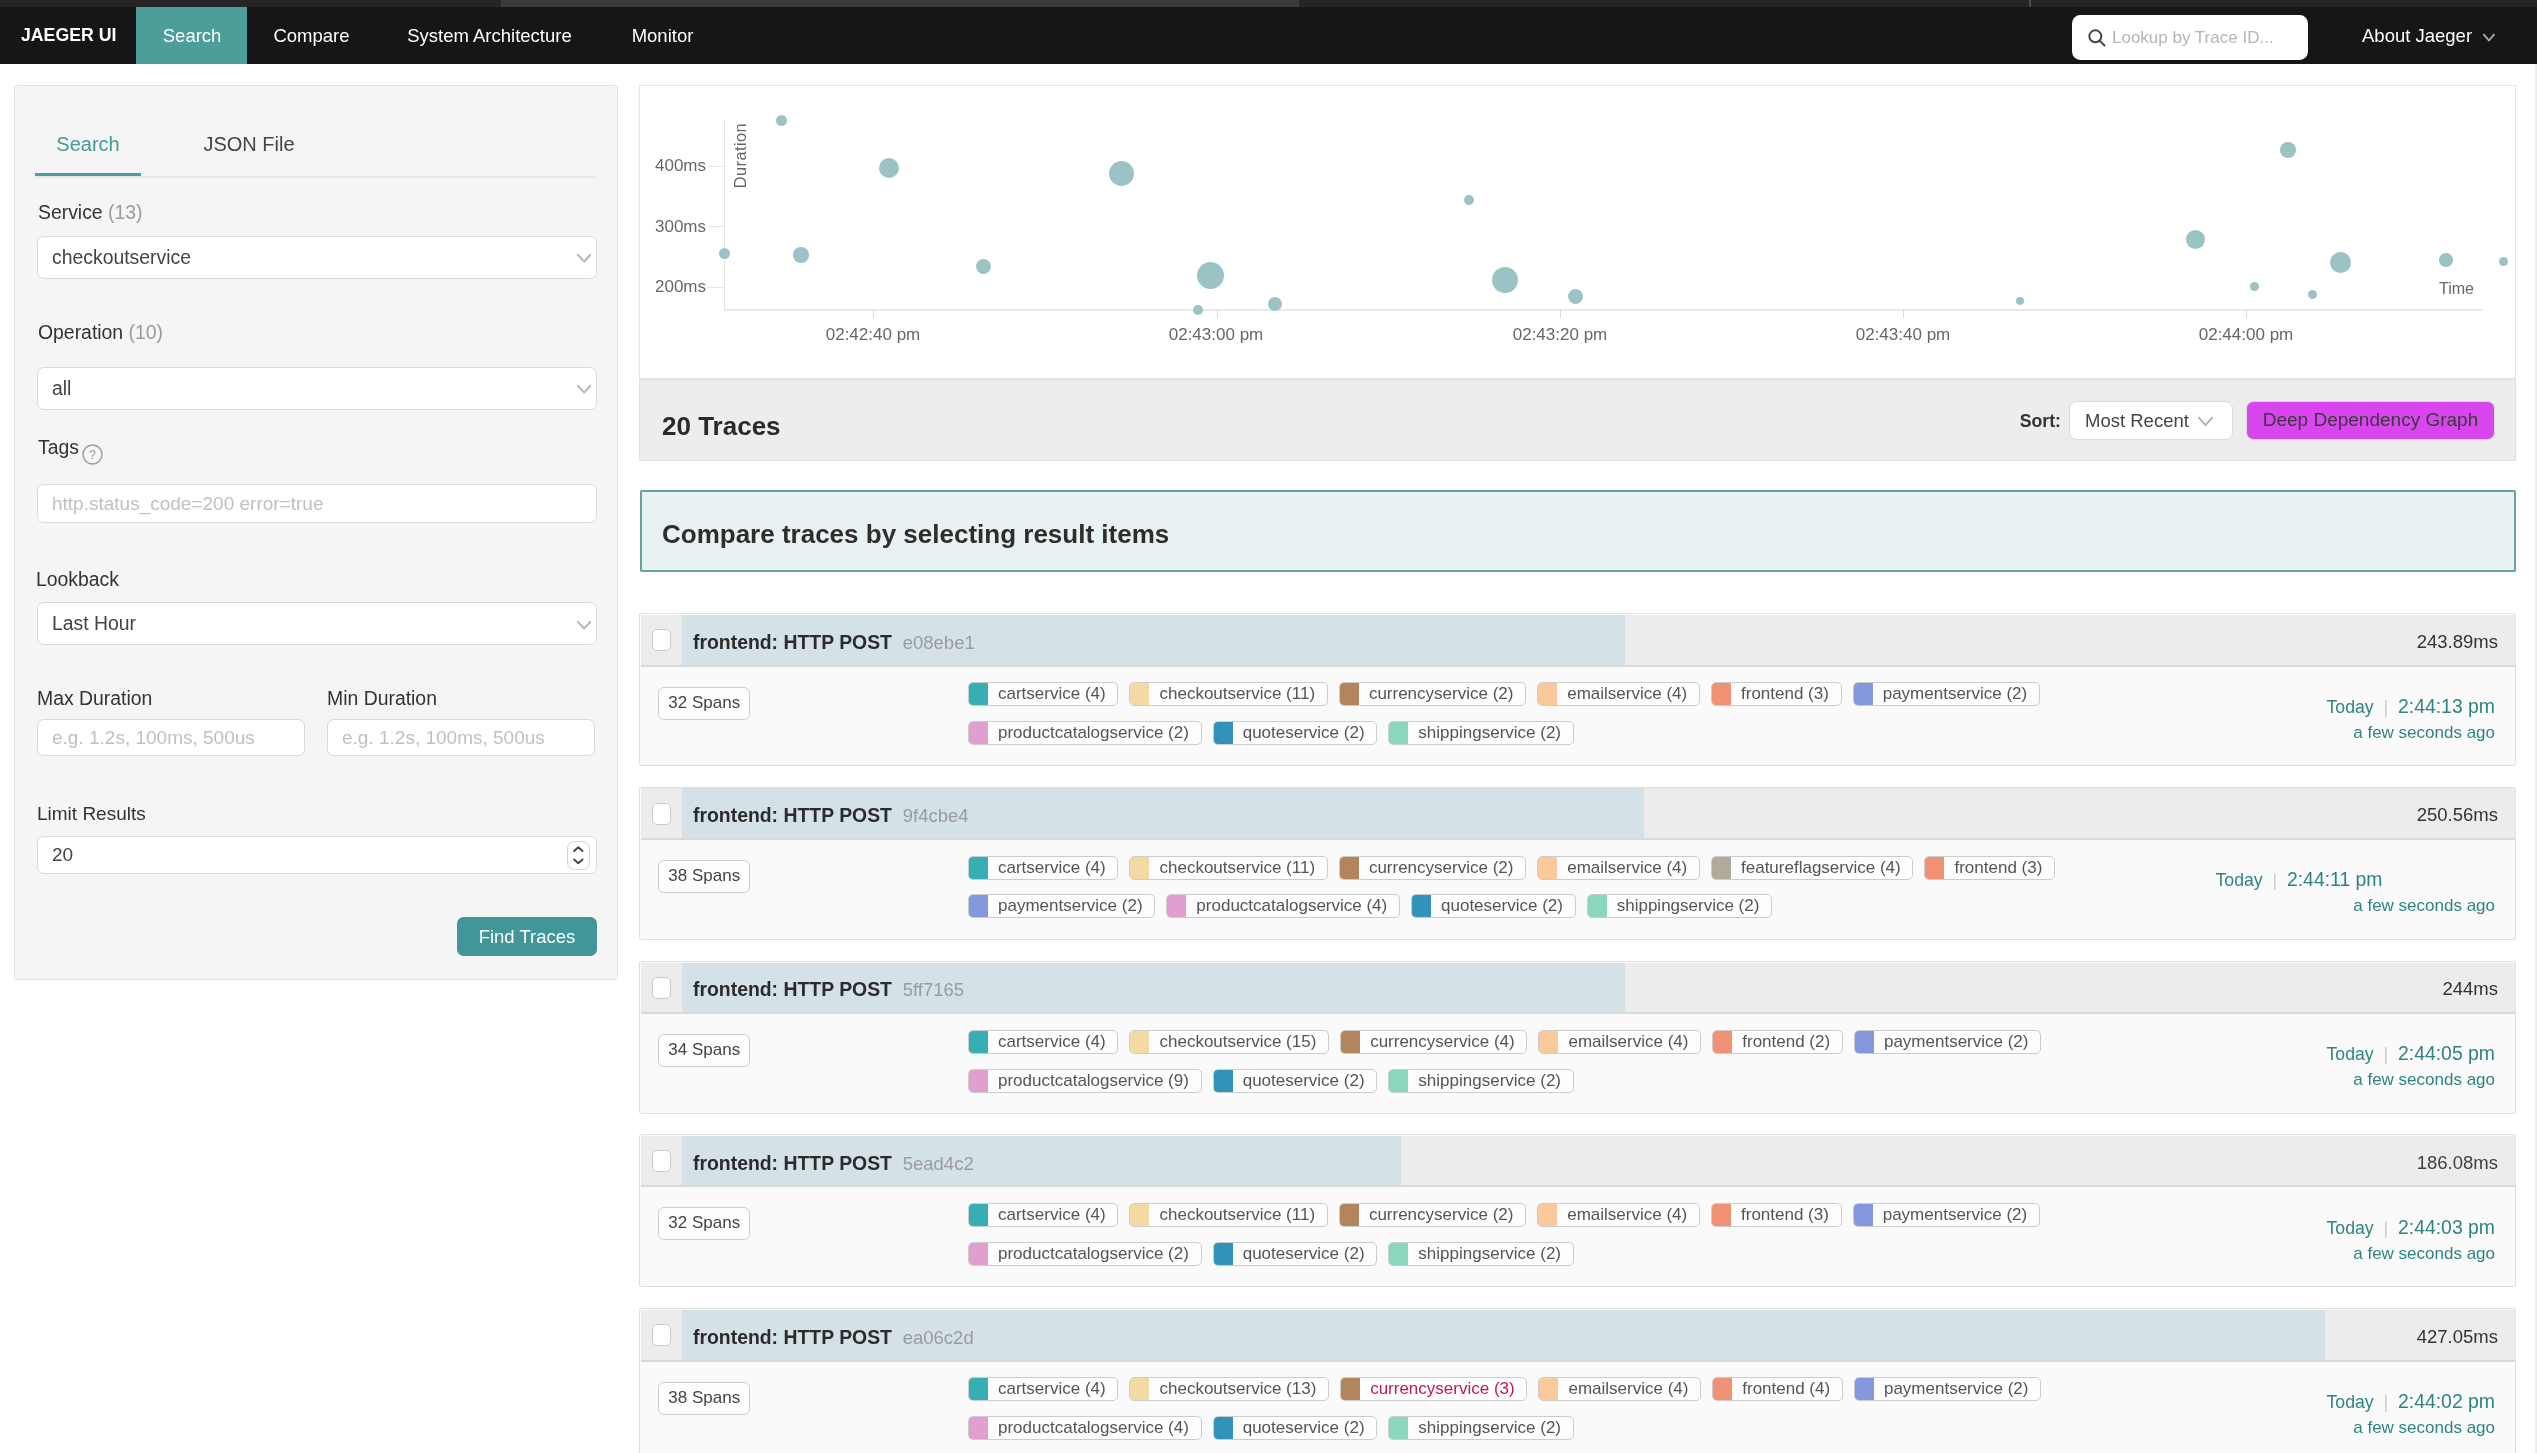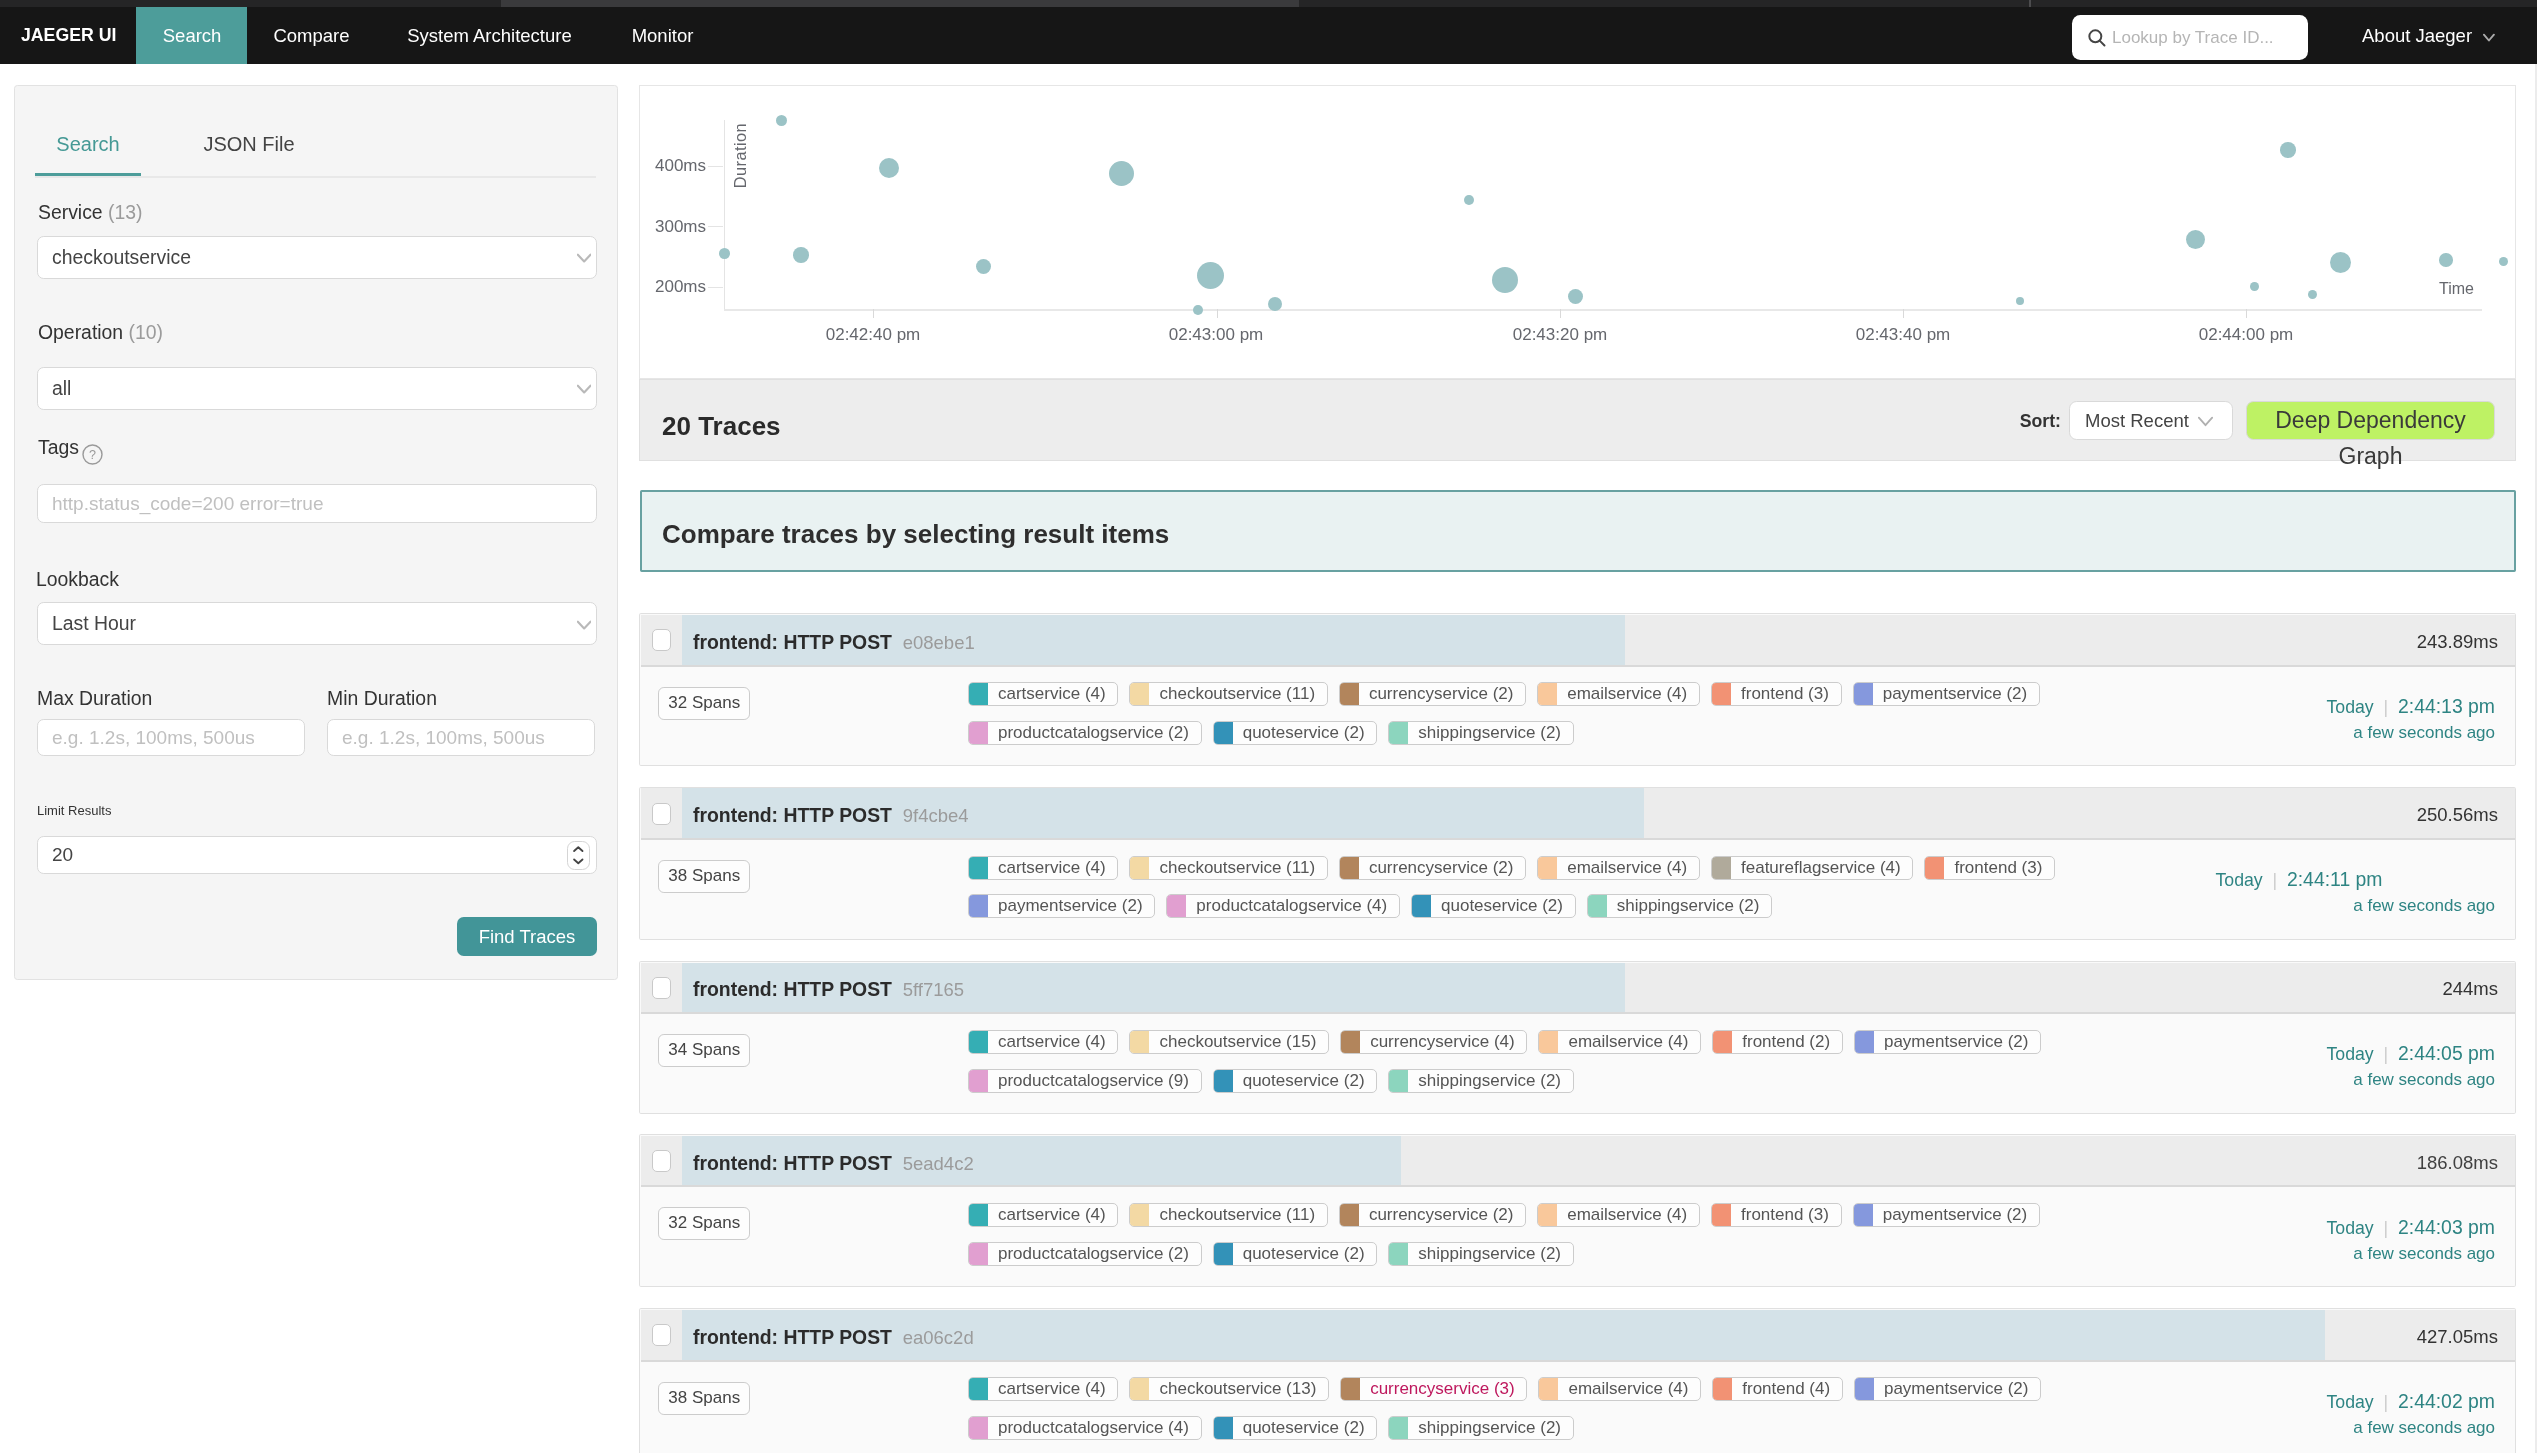--- a/index.html
+++ b/index.html
@@ -53,21 +53,21 @@
 <div class="abs" style="left:52px;top:602px;height:43px;line-height:43px;font-size:19.4px;color:#444">Last Hour</div>
 <svg style="position:absolute;left:577px;top:620px" width="14.3" height="11" viewBox="0 0 17 13">
     <path d="M1 2 L8.5 10 L16 2" fill="none" stroke="#b9b9b9" stroke-width="2.5" stroke-linecap="round" stroke-linejoin="round"></path>
   </svg>
 <div class="abs" style="left:37px;top:687px;font-size:19.4px;color:#333">Max Duration</div>
 <div class="abs" style="left:327px;top:687px;font-size:19.4px;color:#333">Min Duration</div>
 <div class="abs" style="left:37px;top:719px;width:268px;height:37px;background:#fff;border:1.7px solid #d9d9d9;border-radius:6.7px"></div>
 <div class="abs" style="left:52px;top:719px;height:37px;line-height:37px;font-size:19px;color:#c0c0c0">e.g. 1.2s, 100ms, 500us</div>
 <div class="abs" style="left:327px;top:719px;width:268px;height:37px;background:#fff;border:1.7px solid #d9d9d9;border-radius:6.7px"></div>
 <div class="abs" style="left:342px;top:719px;height:37px;line-height:37px;font-size:19px;color:#c0c0c0">e.g. 1.2s, 100ms, 500us</div>
-<div class="abs" style="left:37px;top:803px;font-size:13px;color:#333">Limit Results</div>
+<div class="abs" style="left:37px;top:803px;font-size:19px;color:#333">Limit Results</div>
 <div class="abs" style="left:37px;top:836px;width:560px;height:38px;background:#fff;border:1.7px solid #d9d9d9;border-radius:6.7px"></div>
 <div class="abs" style="left:52px;top:836px;height:38px;line-height:38px;font-size:19px;color:#444">20</div>
 <div class="abs" style="left:567px;top:841px;width:23px;height:29.4px;background:#fff;border:1.7px solid #d5d5d5;border-radius:7.6px"></div>
 <svg class="abs" style="left:572px;top:846px" width="12.6" height="18.5" viewBox="0 0 15 22">
     <path d="M2.5 6 L7.5 1.5 L12.5 6" fill="none" stroke="#444" stroke-width="2.2" stroke-linecap="round" stroke-linejoin="round"></path>
     <path d="M2.5 16 L7.5 20.5 L12.5 16" fill="none" stroke="#444" stroke-width="2.2" stroke-linecap="round" stroke-linejoin="round"></path>
   </svg>
 <div class="abs" style="left:457px;top:917px;width:140px;height:39px;background:#429598;border-radius:6.7px;color:#fff;font-size:18.5px;text-align:center;line-height:39px">Find Traces</div>
 <div class="abs" style="left:639px;top:85px;width:1877px;height:294px;background:#fff;border:1.7px solid #e6e6e6"></div>
 <div class="abs" style="left:724px;top:120px;width:1.3px;height:190px;background:#e4e4e4"></div>
@@ -111,21 +111,21 @@
 <div class="abs" style="left:2439px;top:253px;width:13.5px;height:13.5px;border-radius:50%;background:#9bc3c6"></div>
 <div class="abs" style="left:2499px;top:257px;width:9px;height:9px;border-radius:50%;background:#9bc3c6"></div>
 <div class="abs" style="left:639px;top:379px;width:1877px;height:82px;background:#ededed;border:1.7px solid #e0e0e0"></div>
 <div class="abs" style="left:662px;top:411px;font-size:26px;font-weight:bold;color:#2a2a2a">20 Traces</div>
 <div class="abs" style="left:1977px;top:411px;width:84px;text-align:right;font-size:17.7px;font-weight:bold;color:#333">Sort:</div>
 <div class="abs" style="left:2069px;top:401px;width:164px;height:39px;background:#fff;border:1.7px solid #d9d9d9;border-radius:7.6px"></div>
 <div class="abs" style="left:2085px;top:401px;height:39px;line-height:39px;font-size:18.5px;color:#444">Most Recent</div>
 <svg style="position:absolute;left:2198px;top:416px" width="15" height="11.8" viewBox="0 0 18 14">
     <path d="M1 2 L9.0 11 L17 2" fill="none" stroke="#b0b0b0" stroke-width="2.2" stroke-linecap="round" stroke-linejoin="round"></path>
   </svg>
-<div class="abs" style="left:2246px;top:401px;width:249px;height:39px;background:#bef264;border:1.7px solid #d9d9d9;border-radius:7.6px;text-align:center;line-height:36px;font-size:23px;color:#3a3a3a">Deep Dependency Graph</div>
+<div class="abs" style="left:2246px;top:401px;width:249px;height:39px;background:#d946ef;border:1.7px solid #d9d9d9;border-radius:7.6px;text-align:center;line-height:36px;font-size:19px;color:#3a3a3a">Deep Dependency Graph</div>
 <div class="abs" style="left:640px;top:490px;width:1876px;height:82px;background:#e9f2f2;border:2.5px solid #68a1a1;border-radius:1.7px"></div>
 <div class="abs" style="left:662px;top:519px;font-size:26px;font-weight:bold;color:#2e2e2e">Compare traces by selecting result items</div>
 <div class="abs" style="left:639px;top:613px;width:1877px;height:153px;background:#fafafa;border:1.7px solid #e0e0e0;border-radius:1.7px"></div>
 <div class="abs" style="left:641px;top:615px;width:1874px;height:50px;background:#ececec"></div>
 <div class="abs" style="left:682px;top:615px;width:943px;height:50px;background:#d4e2e8"></div>
 <div class="abs" style="left:641px;top:665px;width:1874px;height:1.7px;background:#d9d9d9"></div>
 <div class="abs" style="left:652px;top:629px;width:19.4px;height:22px;background:#fff;border:1.7px solid #c9c9c9;border-radius:5px"></div>
 <div class="abs" style="left:693px;top:617px;height:50px;line-height:50px;font-size:19.4px"><span style="font-weight:bold;color:#2b2b2b">frontend: HTTP POST</span>&nbsp;&nbsp;<span style="font-size:18.5px;color:#9b9b9b">e08ebe1</span></div>
 <div class="abs" style="left:2103px;top:617px;width:395px;height:50px;line-height:50px;text-align:right;font-size:18.5px;color:#333">243.89ms</div>
 <div class="abs" style="left:658px;top:687px;height:33px;line-height:29.4px;border:1.7px solid #ccc;border-radius:5.9px;padding:0 9.3px;font-size:17px;color:#444;background:#fdfdfd">32 Spans</div>

